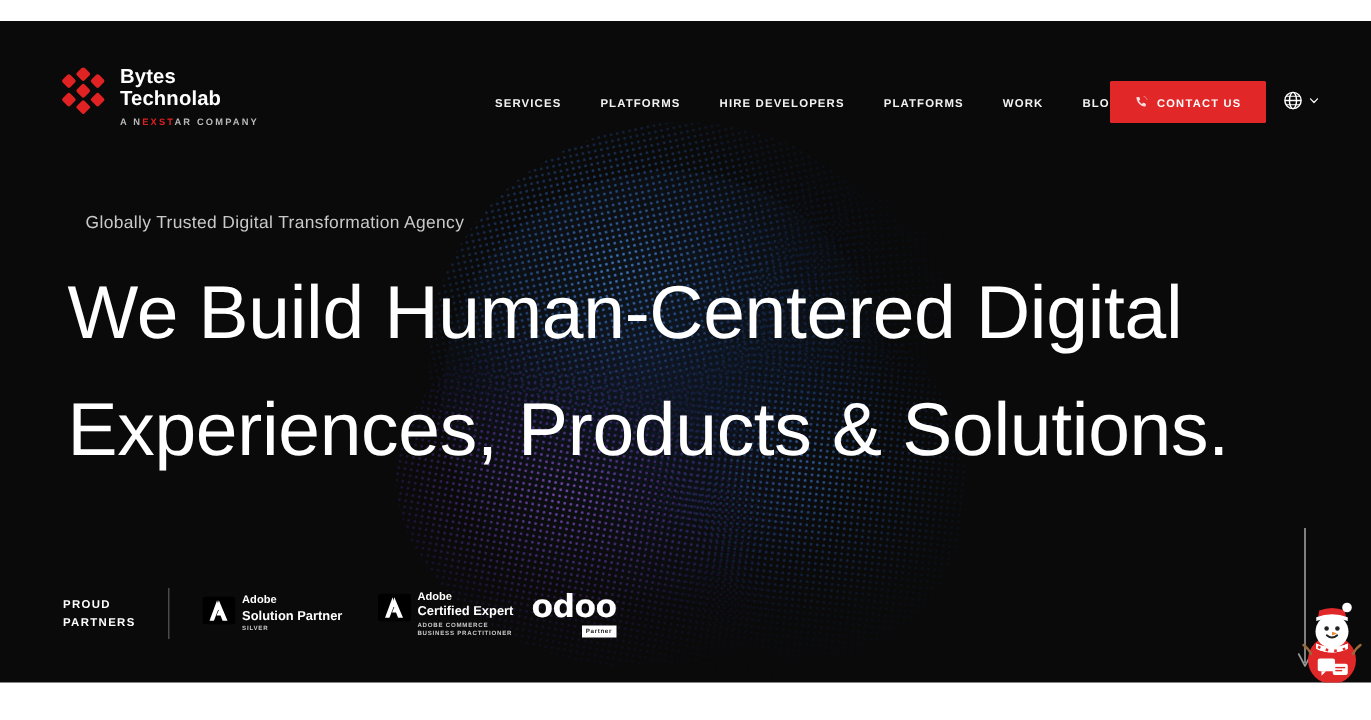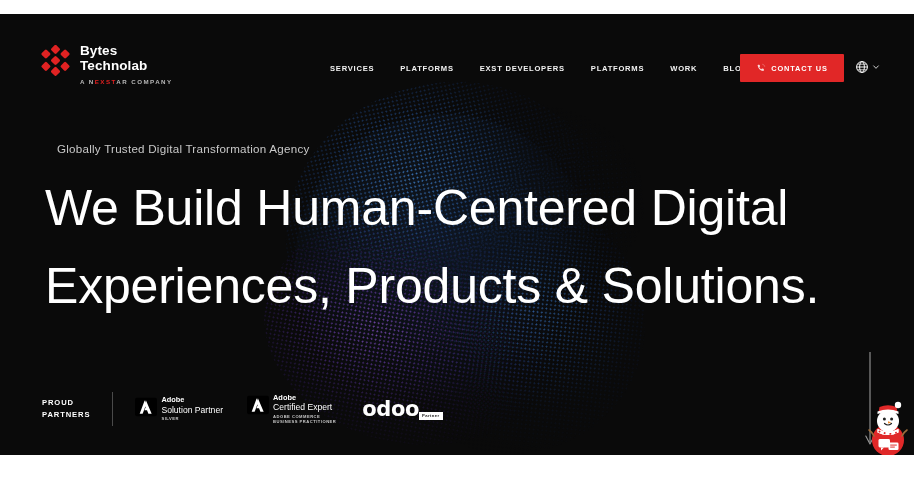--- a/index.html
+++ b/index.html
@@ -263,37 +263,37 @@
   .badge-l1 {
     color: #ffffff;
     font-size: 7.4px;
     font-weight: bold;
     line-height: 8.6px;
     white-space: nowrap;
   }
   .badge-l2 {
     color: #ffffff;
     font-size: 8.6px;
-    font-weight: normal;
+    font-weight: bold;
     line-height: 10px;
     white-space: nowrap;
   }
   .badge-l3 {
     color: #c9c9c9;
     font-size: 4.1px;
     font-weight: bold;
     letter-spacing: 0.5px;
     line-height: 5.2px;
     margin-top: 1.5px;
     white-space: pre-line;
   }
   .odoo-badge {
-    margin-left: 26px;
-    display: flex;
-    flex-direction: row;
+    margin-left: 12px;
+    display: flex;
+    flex-direction: column;
     align-items: flex-start;
     cursor: pointer;
   }
   .odoo-word {
     color: #ffffff;
     font-size: 21px;
     font-weight: bold;
     letter-spacing: -0.4px;
     line-height: 21px;
     font-family: "DejaVu Sans", sans-serif;
@@ -367,21 +367,21 @@
         <div class="logo-textwrap">
           <div class="logo-name">Bytes
 Technolab</div>
           <div class="logo-tag"><span>A N</span><span class="accent">EXST</span><span>AR COMPANY</span></div>
         </div>
       </div>
 
       <nav class="nav">
         <a class="nav-item">SERVICES</a>
         <a class="nav-item">PLATFORMS</a>
-        <a class="nav-item">EXST DEVELOPERS</a>
+        <a class="nav-item">HIRE DEVELOPERS</a>
         <a class="nav-item">PLATFORMS</a>
         <a class="nav-item">WORK</a>
         <a class="nav-item">BLOG</a>
       </nav>
 
       <button class="contact-btn">
         <svg class="contact-icon" viewBox="0 0 16 16">
           <path d="M5 2.6c.5 0 1 .4 1.1.9l.3 1.5c.1.4 0 .8-.3 1l-.8.7c.7 1.5 1.8 2.6 3.2 3.3l.7-.8c.3-.3.6-.4 1-.3l1.5.3c.5.1.9.6.9 1.1v1.3c0 .7-.6 1.2-1.3 1.1C6.9 12.2 3.3 8.6 2.6 3.9 2.5 3.2 3 2.6 3.7 2.6H5z" fill="#ffffff" opacity="0.92"></path>
           <path d="M10.6 2.1c1.7.3 3 1.6 3.3 3.3" stroke="#ffffff" stroke-width="0.9" fill="none" opacity="0.55" stroke-linecap="round"></path>
         </svg>

